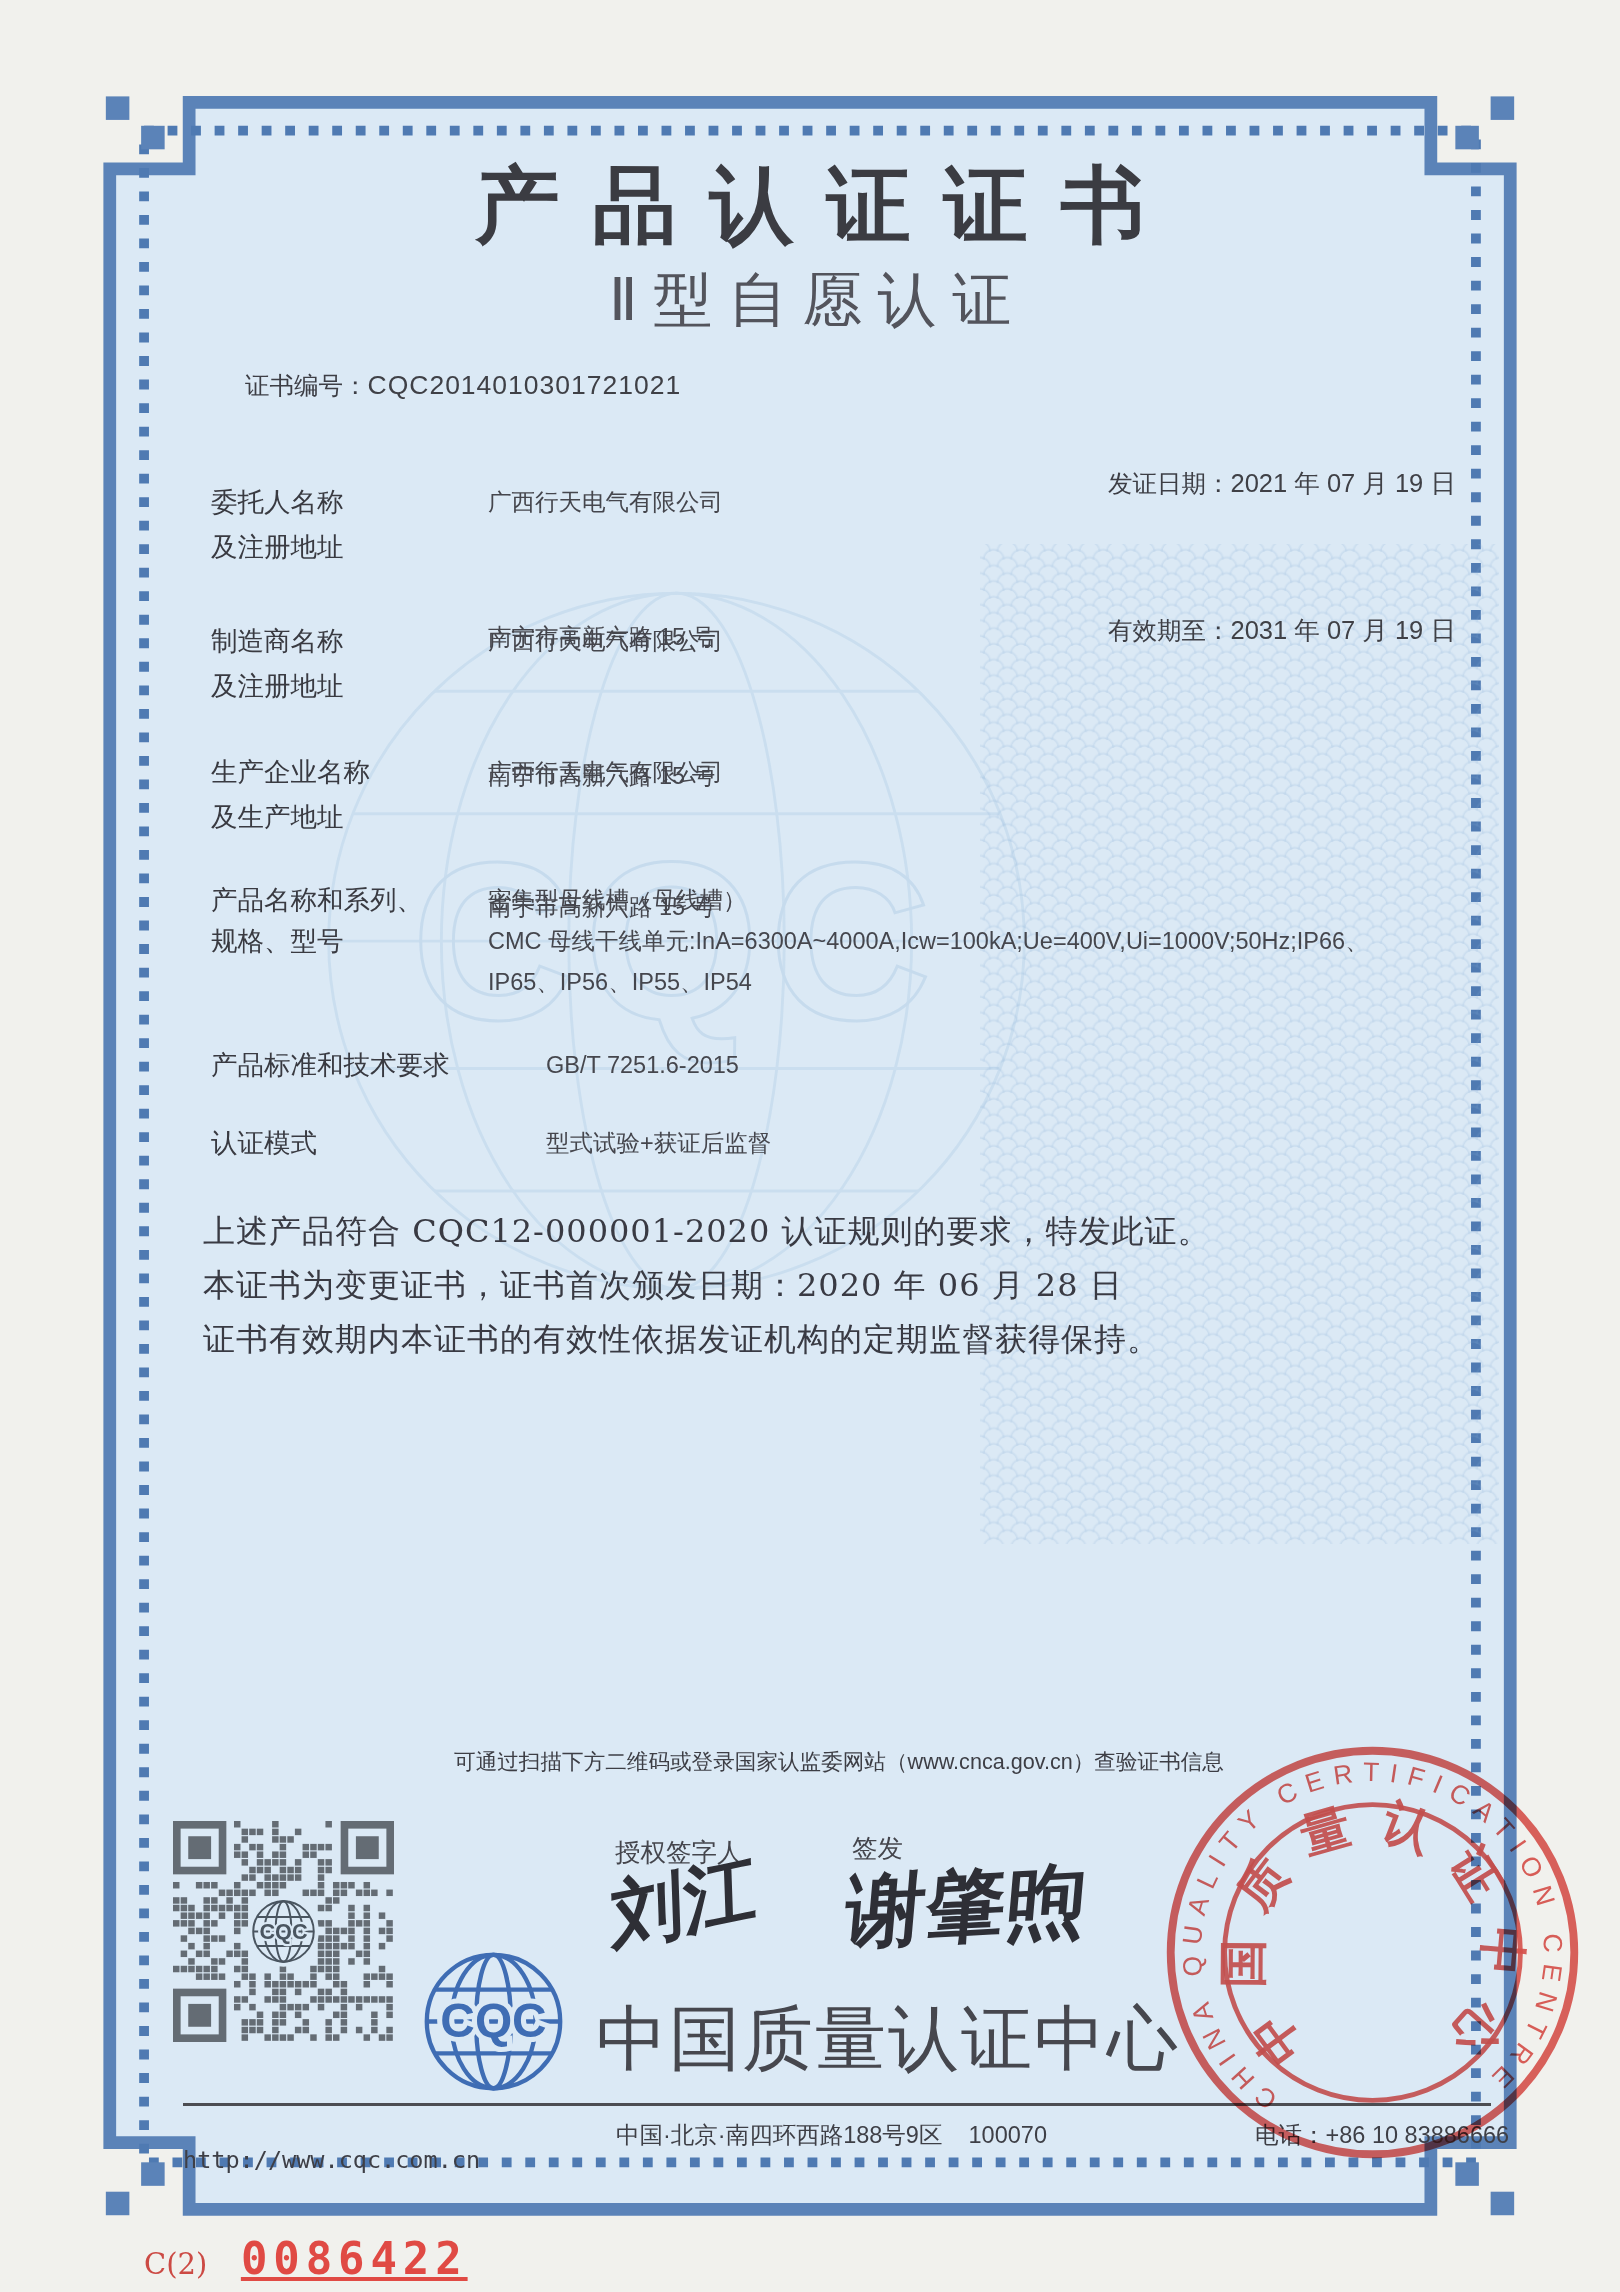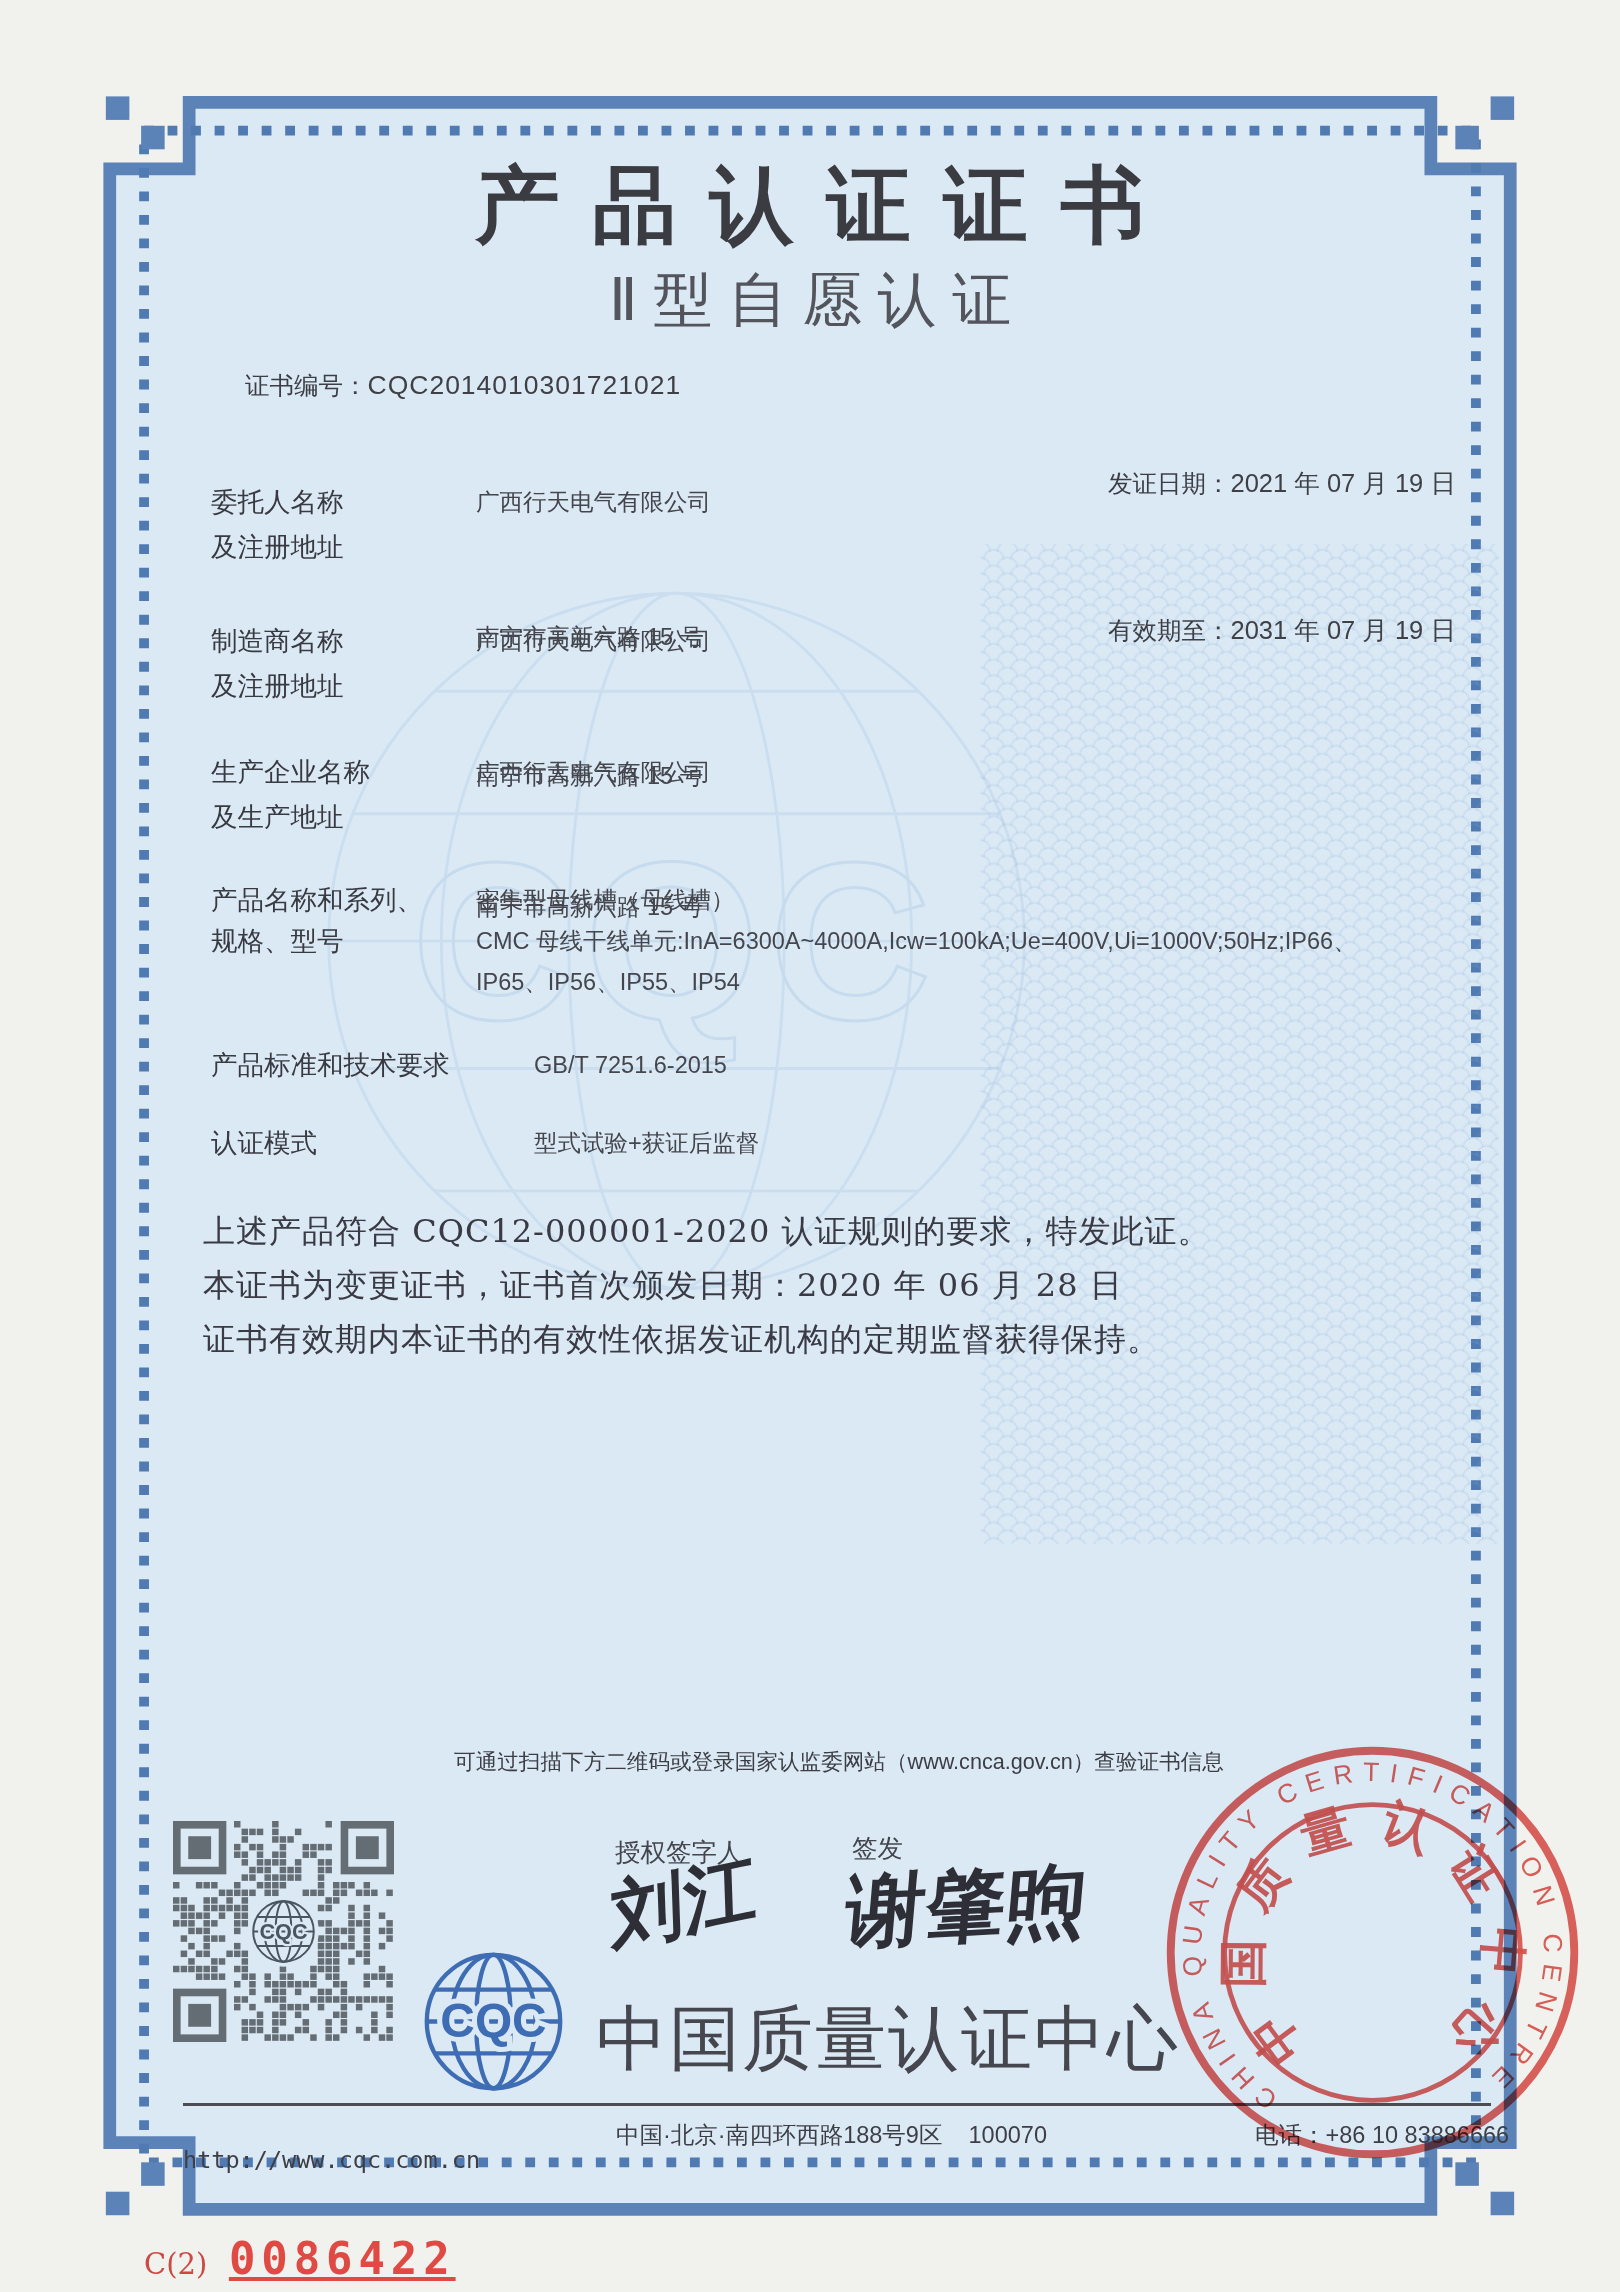--- a/index.html
+++ b/index.html
@@ -18,33 +18,33 @@
          letter-spacing:33px;text-indent:33px;color:#3b3c42;}
   .subtitle{left:0;right:0;top:261px;text-align:center;font-size:59px;font-weight:400;
             letter-spacing:15.7px;text-indent:15.7px;color:#53545c;}
   .kai{font-family:"DejaVu Serif",serif;}
   .certno{left:245px;top:369px;font-size:24.5px;}
   .certno .num{font-size:26.5px;color:#3f4046;letter-spacing:1px;}
   .dates{left:1108px;top:361px;font-size:24.5px;line-height:49px;white-space:pre;}
   .dates .v{font-size:25.5px;color:#3f4046;}
   .frow{position:absolute;left:211px;display:flex;}
   .flab{width:265px;font-weight:400;font-size:26.5px;color:#393a41;line-height:45px;}
-  .fval{font-size:23.5px;color:#45464d;line-height:45px;white-space:pre;width:1039px;}
+  .fval{font-size:23.5px;color:#45464d;line-height:45px;white-space:pre;width:1039px;margin-left:12px;}
   .lh42 .flab,.lh42 .fval{line-height:41px;white-space:normal;}
   .stmts{left:203px;top:1204px;font-size:32px;line-height:54px;color:#393a43;letter-spacing:1px;}
   .note{left:300px;top:1747px;width:1078px;text-align:center;font-size:21.6px;color:#3d3e45;}
   .qr{left:173px;top:1821px;width:221px;height:221px;}
   .siglab{font-size:25.5px;color:#44454c;}
   .sig{font-family:"DejaVu Serif",serif;font-weight:700;color:#2e2f36;transform-origin:left bottom;}
   .orgname{font-size:71px;color:#46474e;letter-spacing:2px;font-weight:500;}
   .seal{position:absolute;left:1157px;top:1737px;z-index:4;mix-blend-mode:multiply;}
   .rule{left:183px;top:2103px;width:1308px;height:2.9px;background:#4c4d52;}
   .foot{font-size:23.5px;color:#3e3f46;top:2119px;white-space:pre;}
   .mono{font-family:"DejaVu Sans Mono",monospace;margin-top:27px;}
-  .serial{left:144px;top:2233px;display:flex;align-items:baseline;}
+  .serial{left:144px;top:2233px;display:flex;align-items:baseline;gap:12px;}
   .serial .pfx{font-family:"DejaVu Serif",serif;font-size:29px;color:#cc4a44;margin-right:21.6px;}
   .serial .num{font-family:"DejaVu Sans Mono",monospace;font-weight:700;font-size:44px;
                letter-spacing:5.9px;color:#e04a44;text-decoration:underline;}
 </style>
 </head>
 <body>
 
 <svg width="0" height="0" style="position:absolute" aria-hidden="true">
   <symbol id="cqc-globe" viewBox="0 0 100 100">
     <g fill="none" stroke="currentColor" stroke-width="3">

